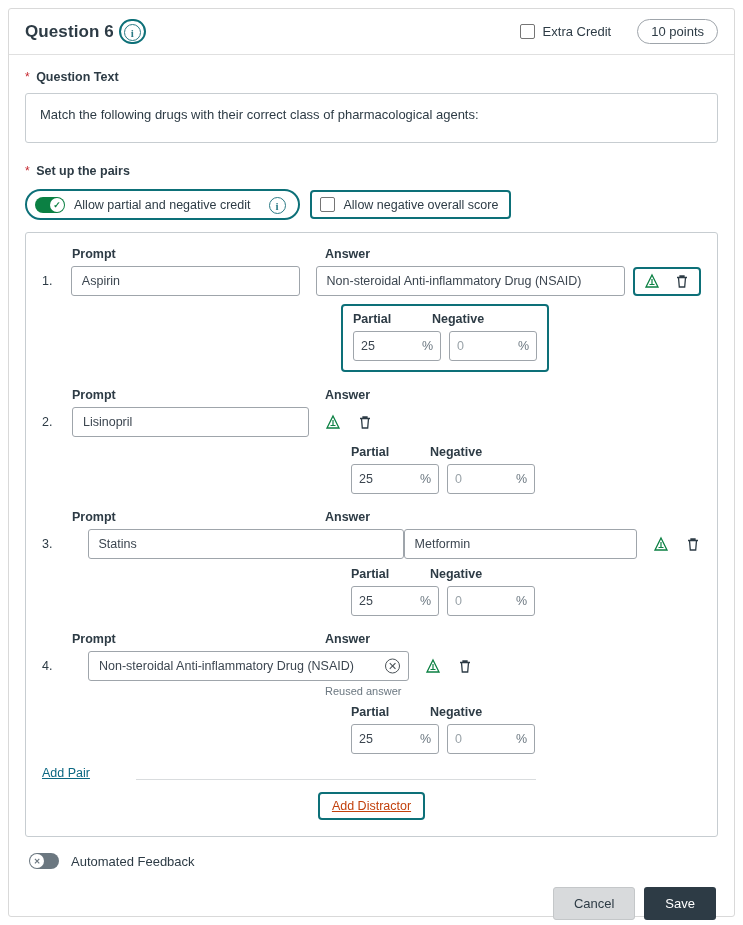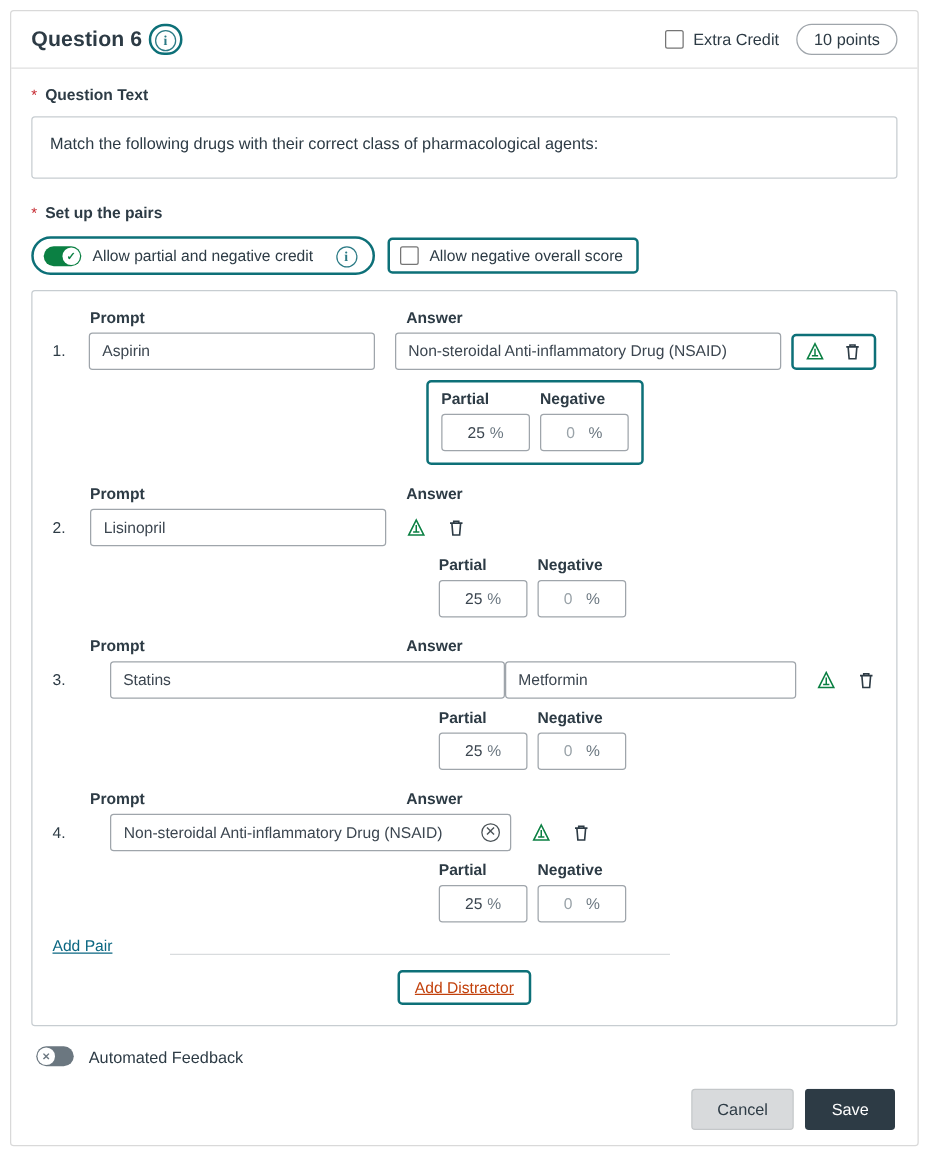--- a/index.html
+++ b/index.html
@@ -41,21 +41,21 @@
   }
   .hl-ring {
     border: 2px solid #0d7078;
     border-radius: 999px;
     padding: 2px 3px;
     display: inline-flex; align-items: center;
     margin-left: 5px;
   }
   .hl-ring .info-circle { margin-left: 0; }
   .hdr-right {
-    margin-left: auto; display: flex; align-items: center; gap: 14px;
+    margin-left: auto; display: flex; align-items: center; gap: 26px;
   }
   .extra-credit { display: flex; align-items: center; gap: 8px; font-size: 13px; color: #2d3b45; }
   .cbox {
     width: 15px; height: 15px; border: 1px solid #757575;
     border-radius: 2px; background: #fff; display: inline-block;
   }
   .points-pill {
     border: 1px solid #9fa5ab; border-radius: 14px;
     padding: 4px 13px; font-size: 13px; color: #2d3b45;
     background: #fff;
@@ -152,23 +152,23 @@
   }
 
   
   .pn-wrap { margin-left: 46px; margin-top: 8px; }
   .pn-inner { display: inline-block; }
   .pn-inner.boxed { border: 2px solid #0d7078; border-radius: 4px; padding: 6px 10px 9px 10px; }
   .pn-hdr { display: flex; font-size: 12.5px; font-weight: bold; color: #2d3b45; }
   .pn-hdr .h1 { width: 79px; }
   .pn-fields { display: flex; gap: 8px; margin-top: 5px; }
   .pct {
-    width: 71px; height: 30px; border: 1px solid #9fa5ab; border-radius: 3px;
+    width: 88px; height: 30px; border: 1px solid #9fa5ab; border-radius: 3px;
     display: flex; align-items: center; justify-content: space-between;
-    padding: 0 20px; font-size: 12.5px; background: #fff;
+    padding: 0 7px; font-size: 12.5px; background: #fff;
   }
   .pct .v { color: #3c4650; }
   .pct .u { color: #6b7780; }
   .pct.placeholder .v { color: #9aa3a9; }
 
   .addpair {
     font-size: 12.5px; color: #0b6782; text-decoration: underline;
     margin-top: 6px; display: inline-block;
   }
 
@@ -405,20 +405,21 @@
                   <path d="M8 6 v5 M5.5 11.5 h5" stroke="#0b8043" stroke-width="1.2" fill="none"></path>
                 </svg>
             </span>
             <span class="ico">
               <svg width="16" height="17" viewBox="0 0 16 17">
                   <path d="M3 4.5 h10 M6 4.5 V3 h4 v1.5 M4.5 4.5 l.8 9.5 h5.4 l.8-9.5" fill="none" stroke="#2d3b45" stroke-width="1.3"></path>
                 </svg>
             </span>
           </div>
         </div>
+        <div class="reused" style="margin-left:283px;">Reused answer</div>
         <div class="pn-wrap" style="margin-left:309px;">
           <div class="pn-inner">
             <div class="pn-hdr">
               <span class="h1">Partial</span>
               <span>Negative</span>
             </div>
             <div class="pn-fields">
               <div class="pct">
                 <span class="v">25</span>
                 <span class="u">%</span>

